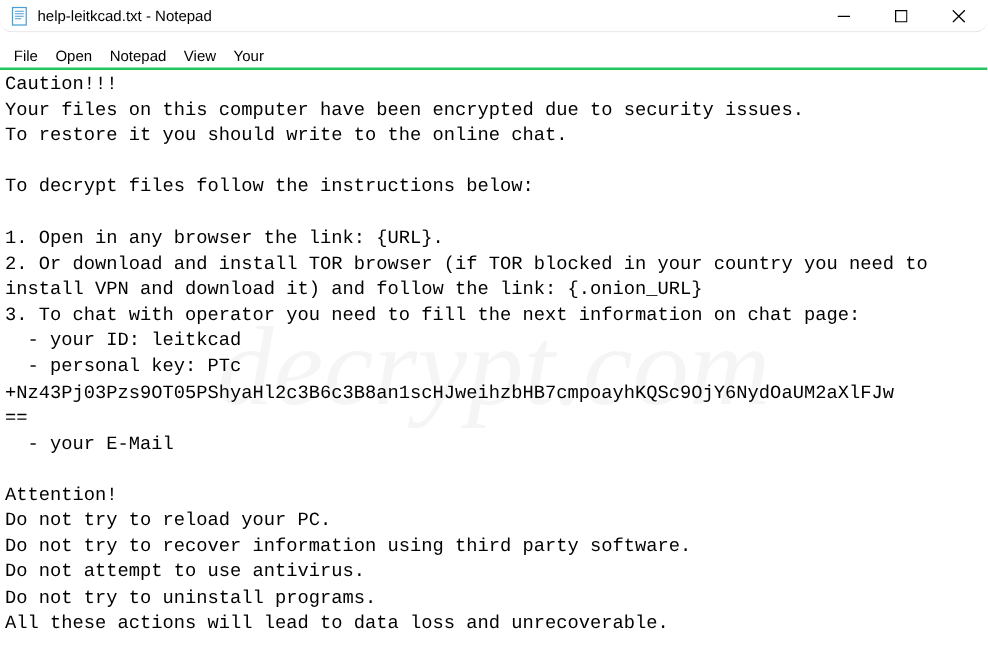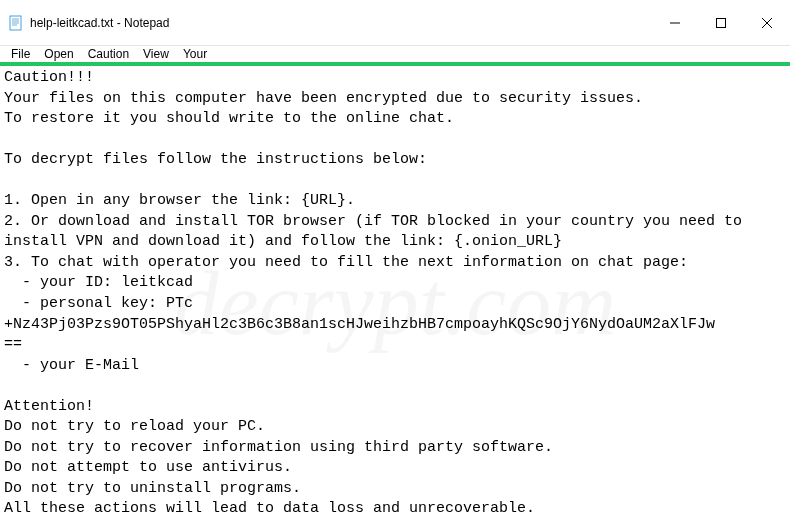--- a/index.html
+++ b/index.html
@@ -8,25 +8,26 @@
       box-sizing: border-box;
     }
     body {
       font-family: "Segoe UI", Tahoma, sans-serif;
       background: #fff;
       width: 790px;
       height: 526px;
       overflow: hidden;
     }
     .titlebar {
-      height: 46px;
+      height: 26px;
       background: #fff;
       display: flex;
       align-items: center;
       border-bottom: 1px solid #e5e5e5;
+      border-radius: 10px;
     }
     .notepad-icon {
       width: 16px;
       height: 16px;
       margin-left: 8px;
       margin-right: 6px;
       display: flex;
       align-items: center;
       justify-content: center;
     }
@@ -55,21 +56,22 @@
       background: transparent;
       border: none;
       cursor: pointer;
     }
     .menubar {
       height: 20px;
       background: #fff;
       display: flex;
       align-items: center;
       padding-left: 4px;
-      border-bottom: 4px solid #22c55e;
+      border-bottom: 2px solid #22c55e;
+      margin-top: 10px;
     }
     .menu-item {
       font-size: 12px;
       color: #000;
       padding: 2px 7px;
       cursor: pointer;
     }
     .content {
       padding: 2px 4px;
       font-family: Consolas, "Courier New", monospace;
@@ -126,21 +128,21 @@
           <line x1="0" y1="0" x2="10" y2="10" stroke="#000" stroke-width="1"></line>
           <line x1="10" y1="0" x2="0" y2="10" stroke="#000" stroke-width="1"></line>
         </svg>
     </button>
   </div>
 </div>
 
 <div class="menubar">
   <span class="menu-item">File</span>
   <span class="menu-item">Open</span>
-  <span class="menu-item">Caution</span>
+  <span class="menu-item">Notepad</span>
   <span class="menu-item">View</span>
   <span class="menu-item">Your</span>
 </div>
 
 <div class="content"><div class="watermark">decrypt.com</div><span>Caution!!!
 Your files on this computer have been encrypted due to security issues.
 To restore it you should write to the online chat.
 
 To decrypt files follow the instructions below:
 

